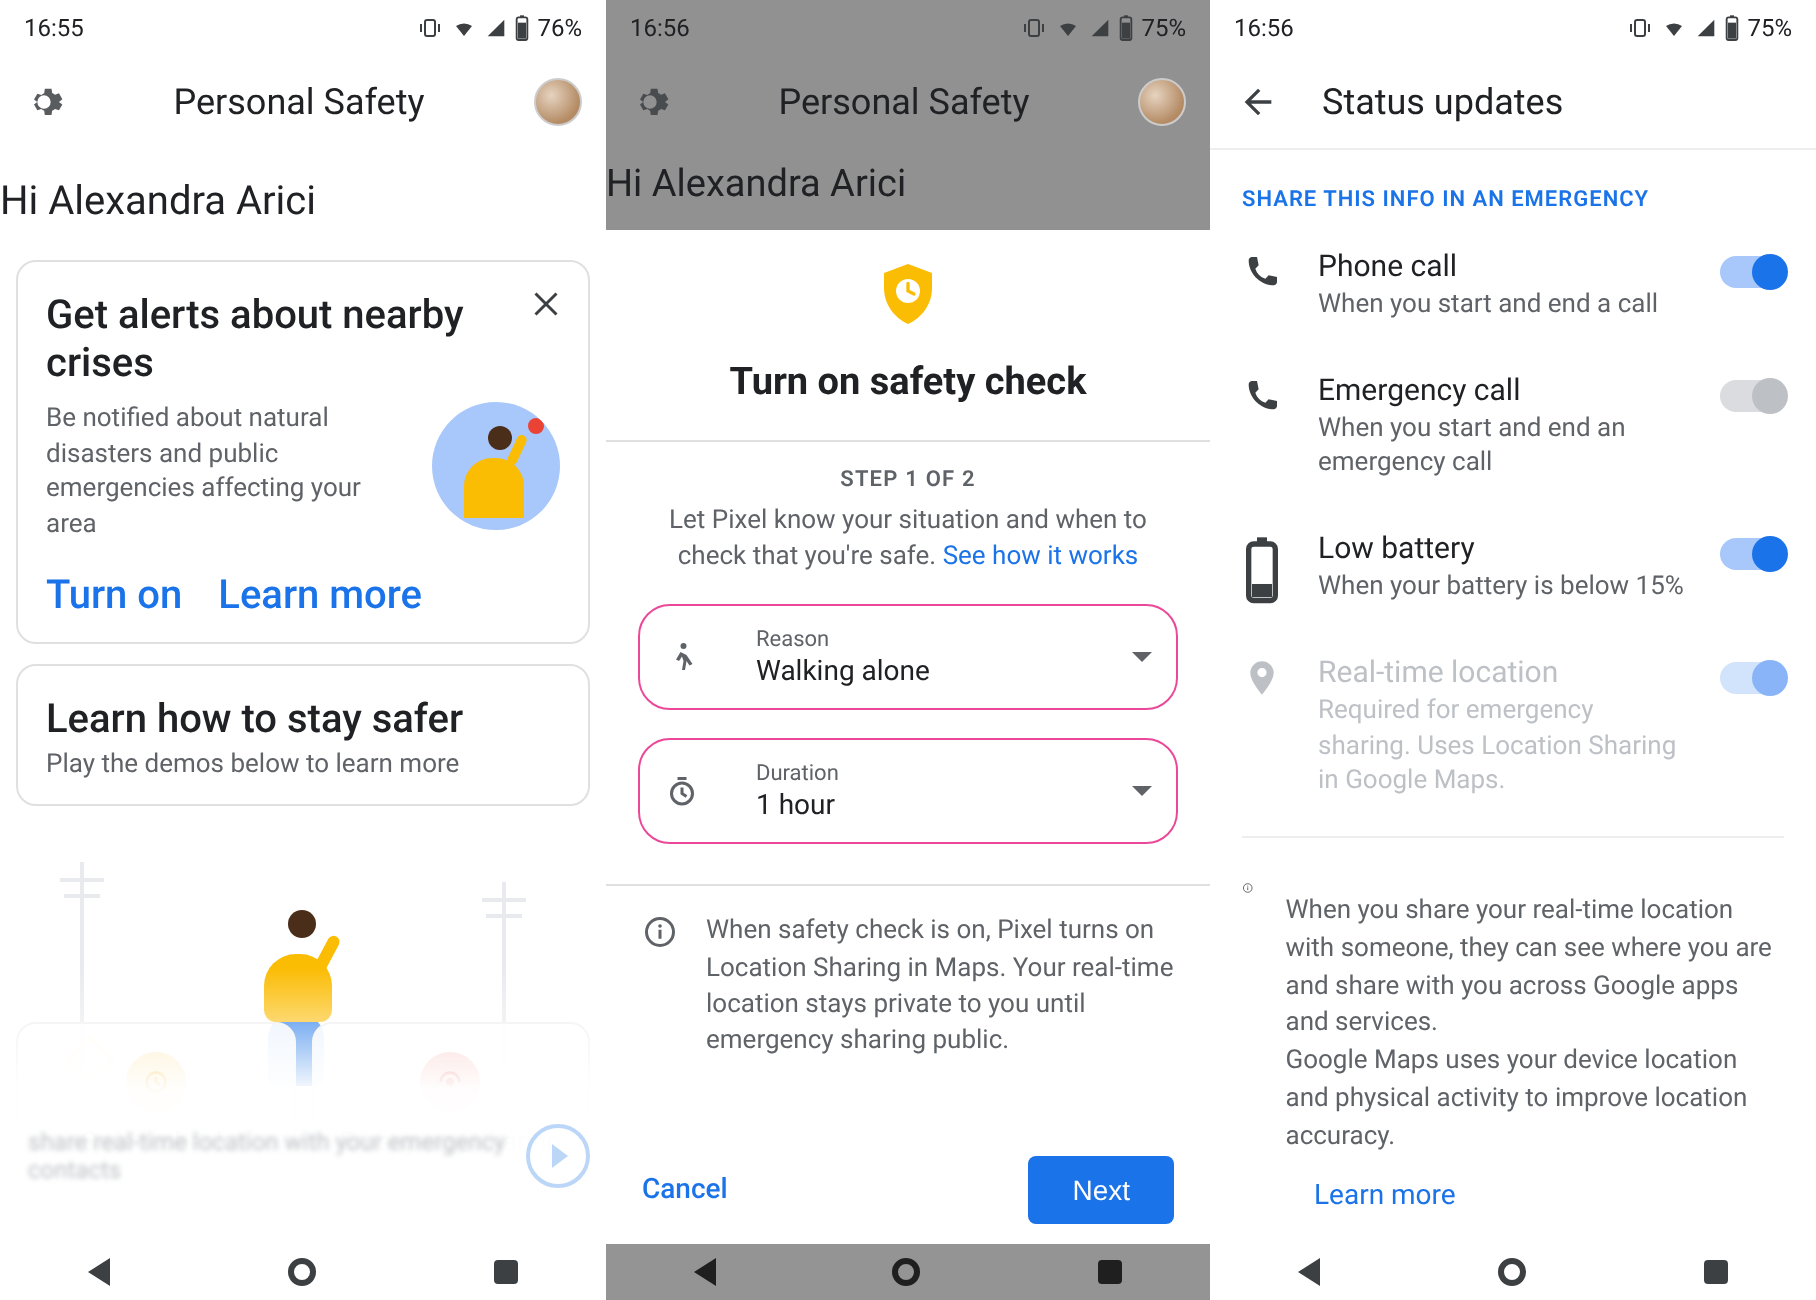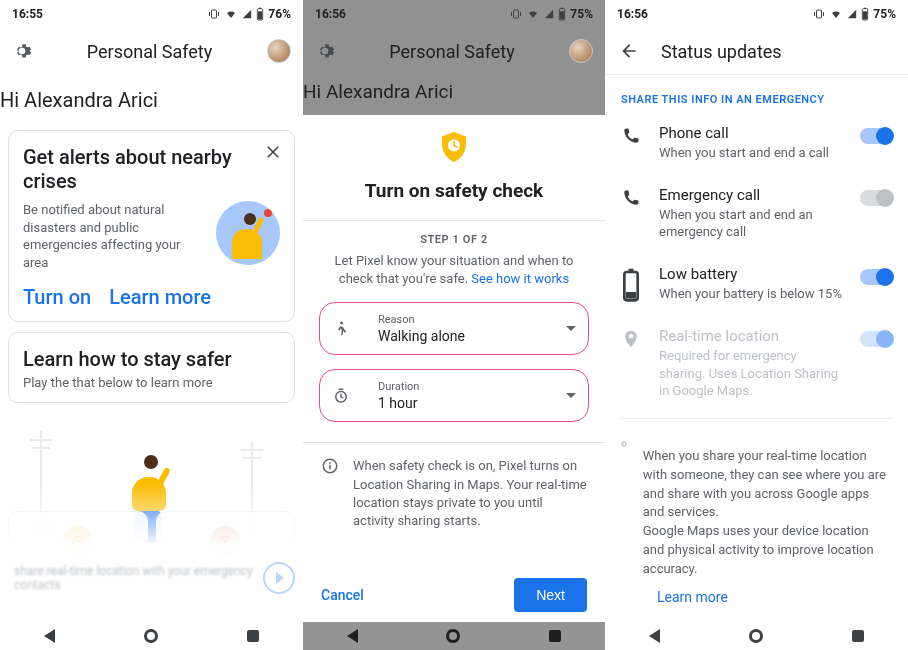--- a/index.html
+++ b/index.html
@@ -1,20 +1,20 @@
 <!DOCTYPE html>
 <html><head>
 <meta charset="utf-8">
 <style>
   * { box-sizing: border-box; margin: 0; padding: 0; }
   body { font-family: Roboto, -apple-system, "Segoe UI", Arial, sans-serif; background: #fff; color: #202124; }
   .view { display: flex; width: 908px; height: 650px; }
   .pane { width: 303px; position: relative; display: flex; flex-direction: column; background: #fff; }
   .pane2 { width: 302px; }
-  .statusbar { height: 28px; display: flex; align-items: center; justify-content: space-between; padding: 0 12px; font-size: 12px; font-weight: 700; }
+  .statusbar { height: 28px; display: flex; align-items: center; justify-content: space-between; padding: 0 12px; font-size: 12px; font-weight: 400; }
   .statusbar .right { display: flex; align-items: center; gap: 4px; }
   .statusbar svg { display: block; }
 
   
   .p1-appbar { height: 46px; display: flex; align-items: center; padding: 0 12px; }
   .p1-appbar .title { flex: 1; text-align: center; font-size: 18px; font-weight: 400; }
   .gear { width: 20px; height: 20px; }
   .avatar { width: 24px; height: 24px; border-radius: 50%; background: radial-gradient(circle at 35% 35%, #e6d3c0, #b48b64 70%); border: 1px solid #ccc; }
   .greeting { text-align: left; font-size: 20px; font-weight: 400; margin: 14px 0 18px; }
   .card { margin: 0 8px 10px; border: 1px solid #e0e0e0; border-radius: 10px; padding: 14px 14px 12px; background: #fff; position: relative; }
@@ -162,21 +162,21 @@
         </div>
       </div>
       <div class="actions">
         <a href="#">Turn on</a>
         <a href="#">Learn more</a>
       </div>
     </div>
 
     <div class="card card2">
       <h3>Learn how to stay safer</h3>
-      <p>Play the that below to learn more</p>
+      <p>Play the demos below to learn more</p>
     </div>
 
     <div class="illus-zone">
       <div class="pole pole1"></div>
         <div class="pole pole2"></div>
         <div class="diamond"></div>
       <div class="bigperson">
           <div class="bp-legs"></div>
           <div class="bp-torso"></div>
           <div class="bp-head"></div>
@@ -286,21 +286,21 @@
         <div class="caret"></div>
       </div>
 
       <hr class="sheet-hr2">
       <div class="info-row">
         <svg class="icircle" viewBox="0 0 24 24">
             <circle cx="12" cy="12" r="9" fill="none" stroke="#5f6368" stroke-width="2"></circle>
             <circle cx="12" cy="8" r="1.2" fill="#5f6368"></circle>
             <rect x="11" y="10.5" width="2" height="6" fill="#5f6368"></rect>
           </svg>
-        <p>When safety check is on, Pixel turns on Location Sharing in Maps. Your real-time location stays private to you until activity sharing starts.</p>
+        <p>When safety check is on, Pixel turns on Location Sharing in Maps. Your real-time location stays private to you until emergency sharing public.</p>
       </div>
       <div style="flex:1"></div>
       <div class="sheet-actions">
         <a href="#">Cancel</a>
         <button class="btn-next">Next</button>
       </div>
     </div>
 
     <div class="navbar dim">
       <div class="nav-tri"></div>

